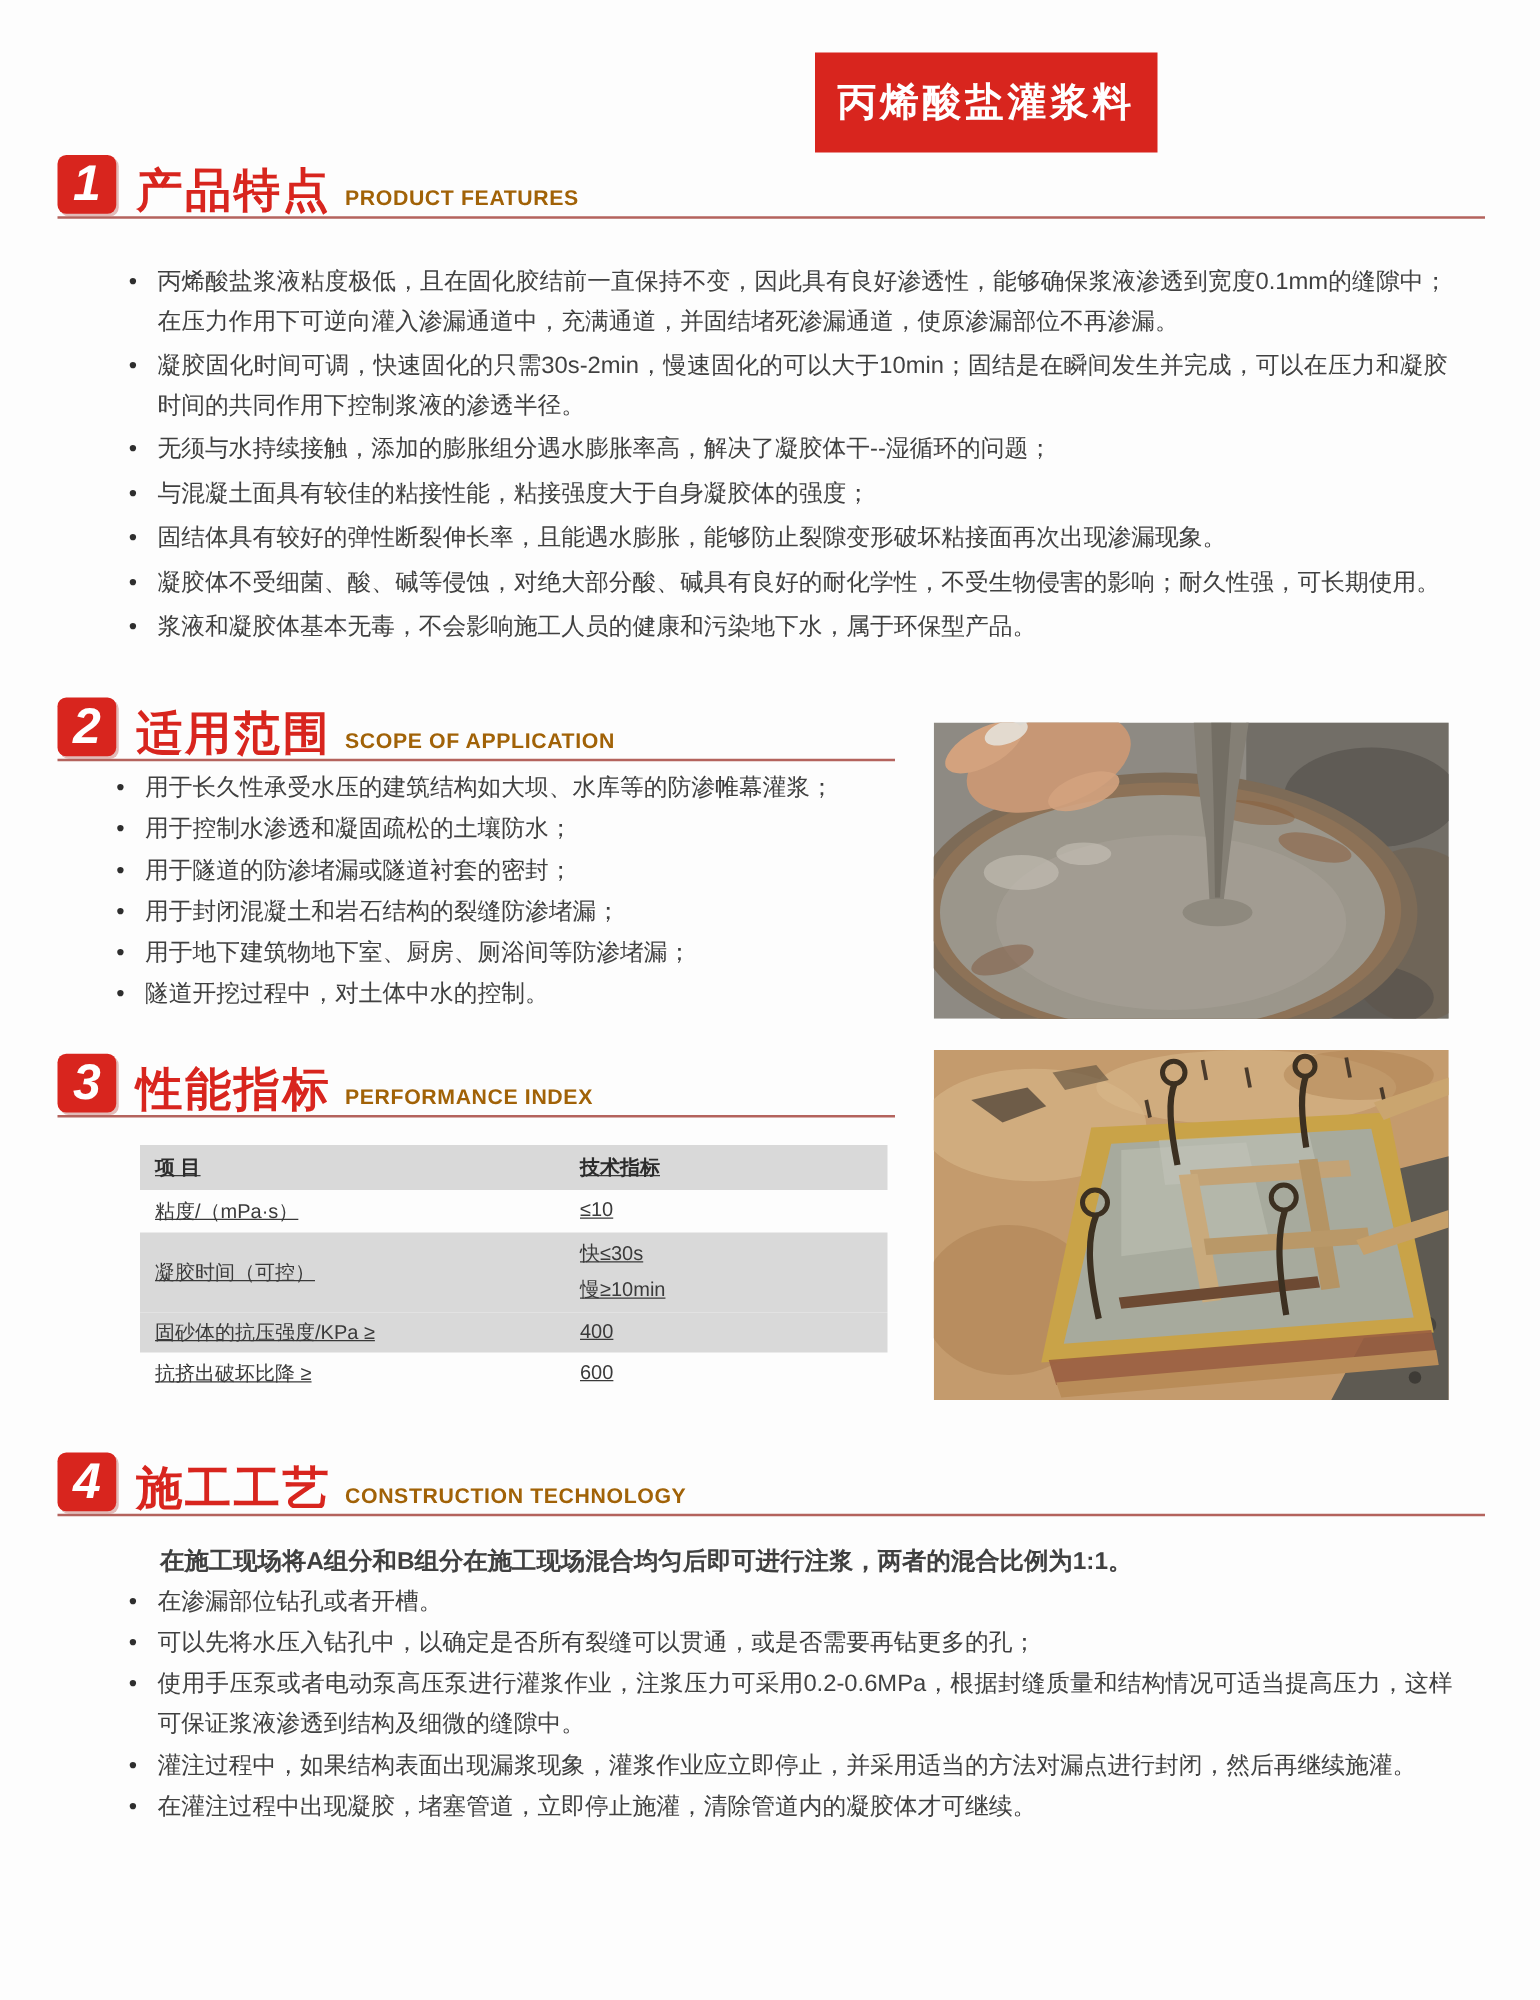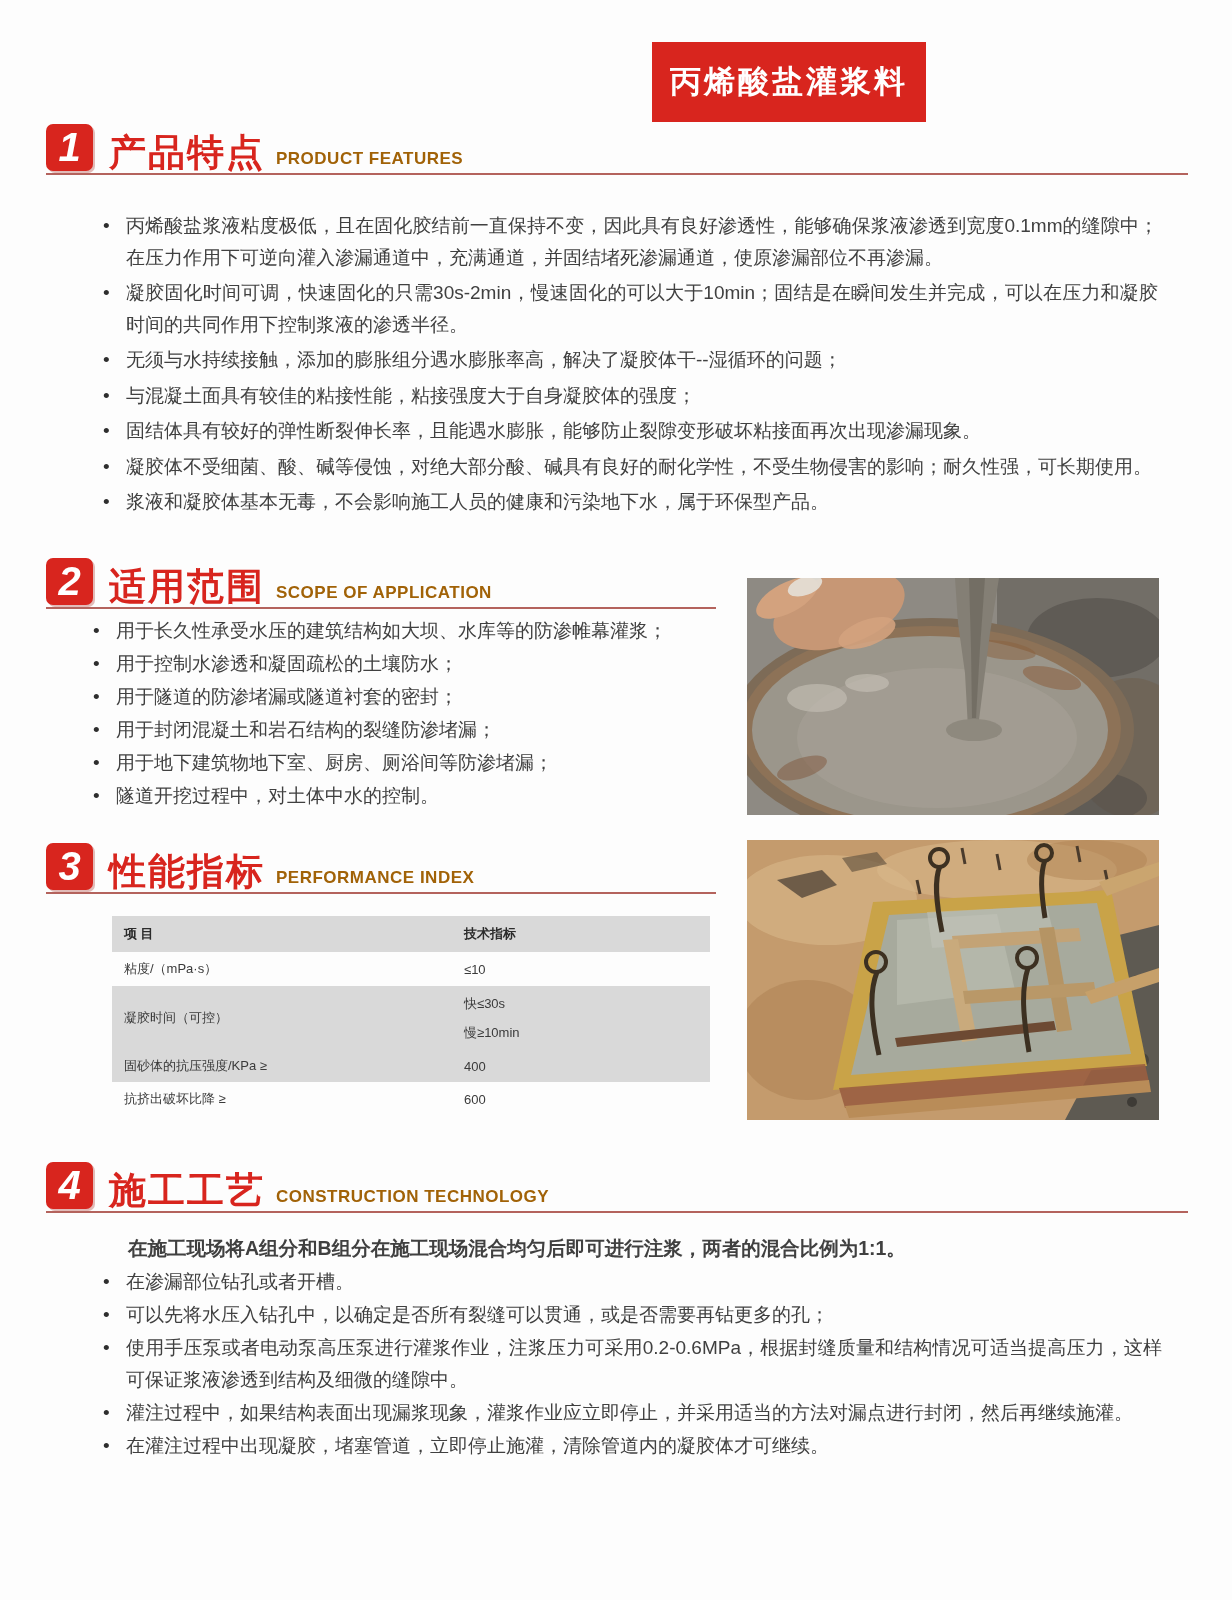--- a/index.html
+++ b/index.html
@@ -38,21 +38,21 @@
   .list-s2 li{margin-bottom:11px;}
   .list-s4{left:96px;top:1266px;width:1066px;line-height:32px;}
   .list-s4 li{margin-bottom:1px;}
   .s4-intro{
     position:absolute;left:128px;top:1235px;width:1040px;
     font-size:19.5px;font-weight:700;color:#404040;
   }
   
   .perf-table{
     position:absolute;left:112px;top:916px;width:598px;
-    border-collapse:collapse;font-size:13px;color:#3a3a3a;table-layout:fixed;
+    border-collapse:collapse;font-size:16px;color:#3a3a3a;table-layout:fixed;text-decoration:underline;
   }
   .perf-table td{padding:3px 6px 3px 12px;vertical-align:middle;}
   .perf-table col.c1{width:340px;}
   .perf-table tr.gray{background:#d9d9d9;}
   .perf-table tr.hdr td{font-weight:700;color:#2c2c2c;height:30px;}
   .perf-table tr.r1 td{height:28px;}
   .perf-table tr.r2 td{height:58px;}
   .perf-table tr.r3 td{height:27px;}
   .perf-table tr.r4 td{height:26px;}
   .perf-table tr.r5 td{height:28px;}

